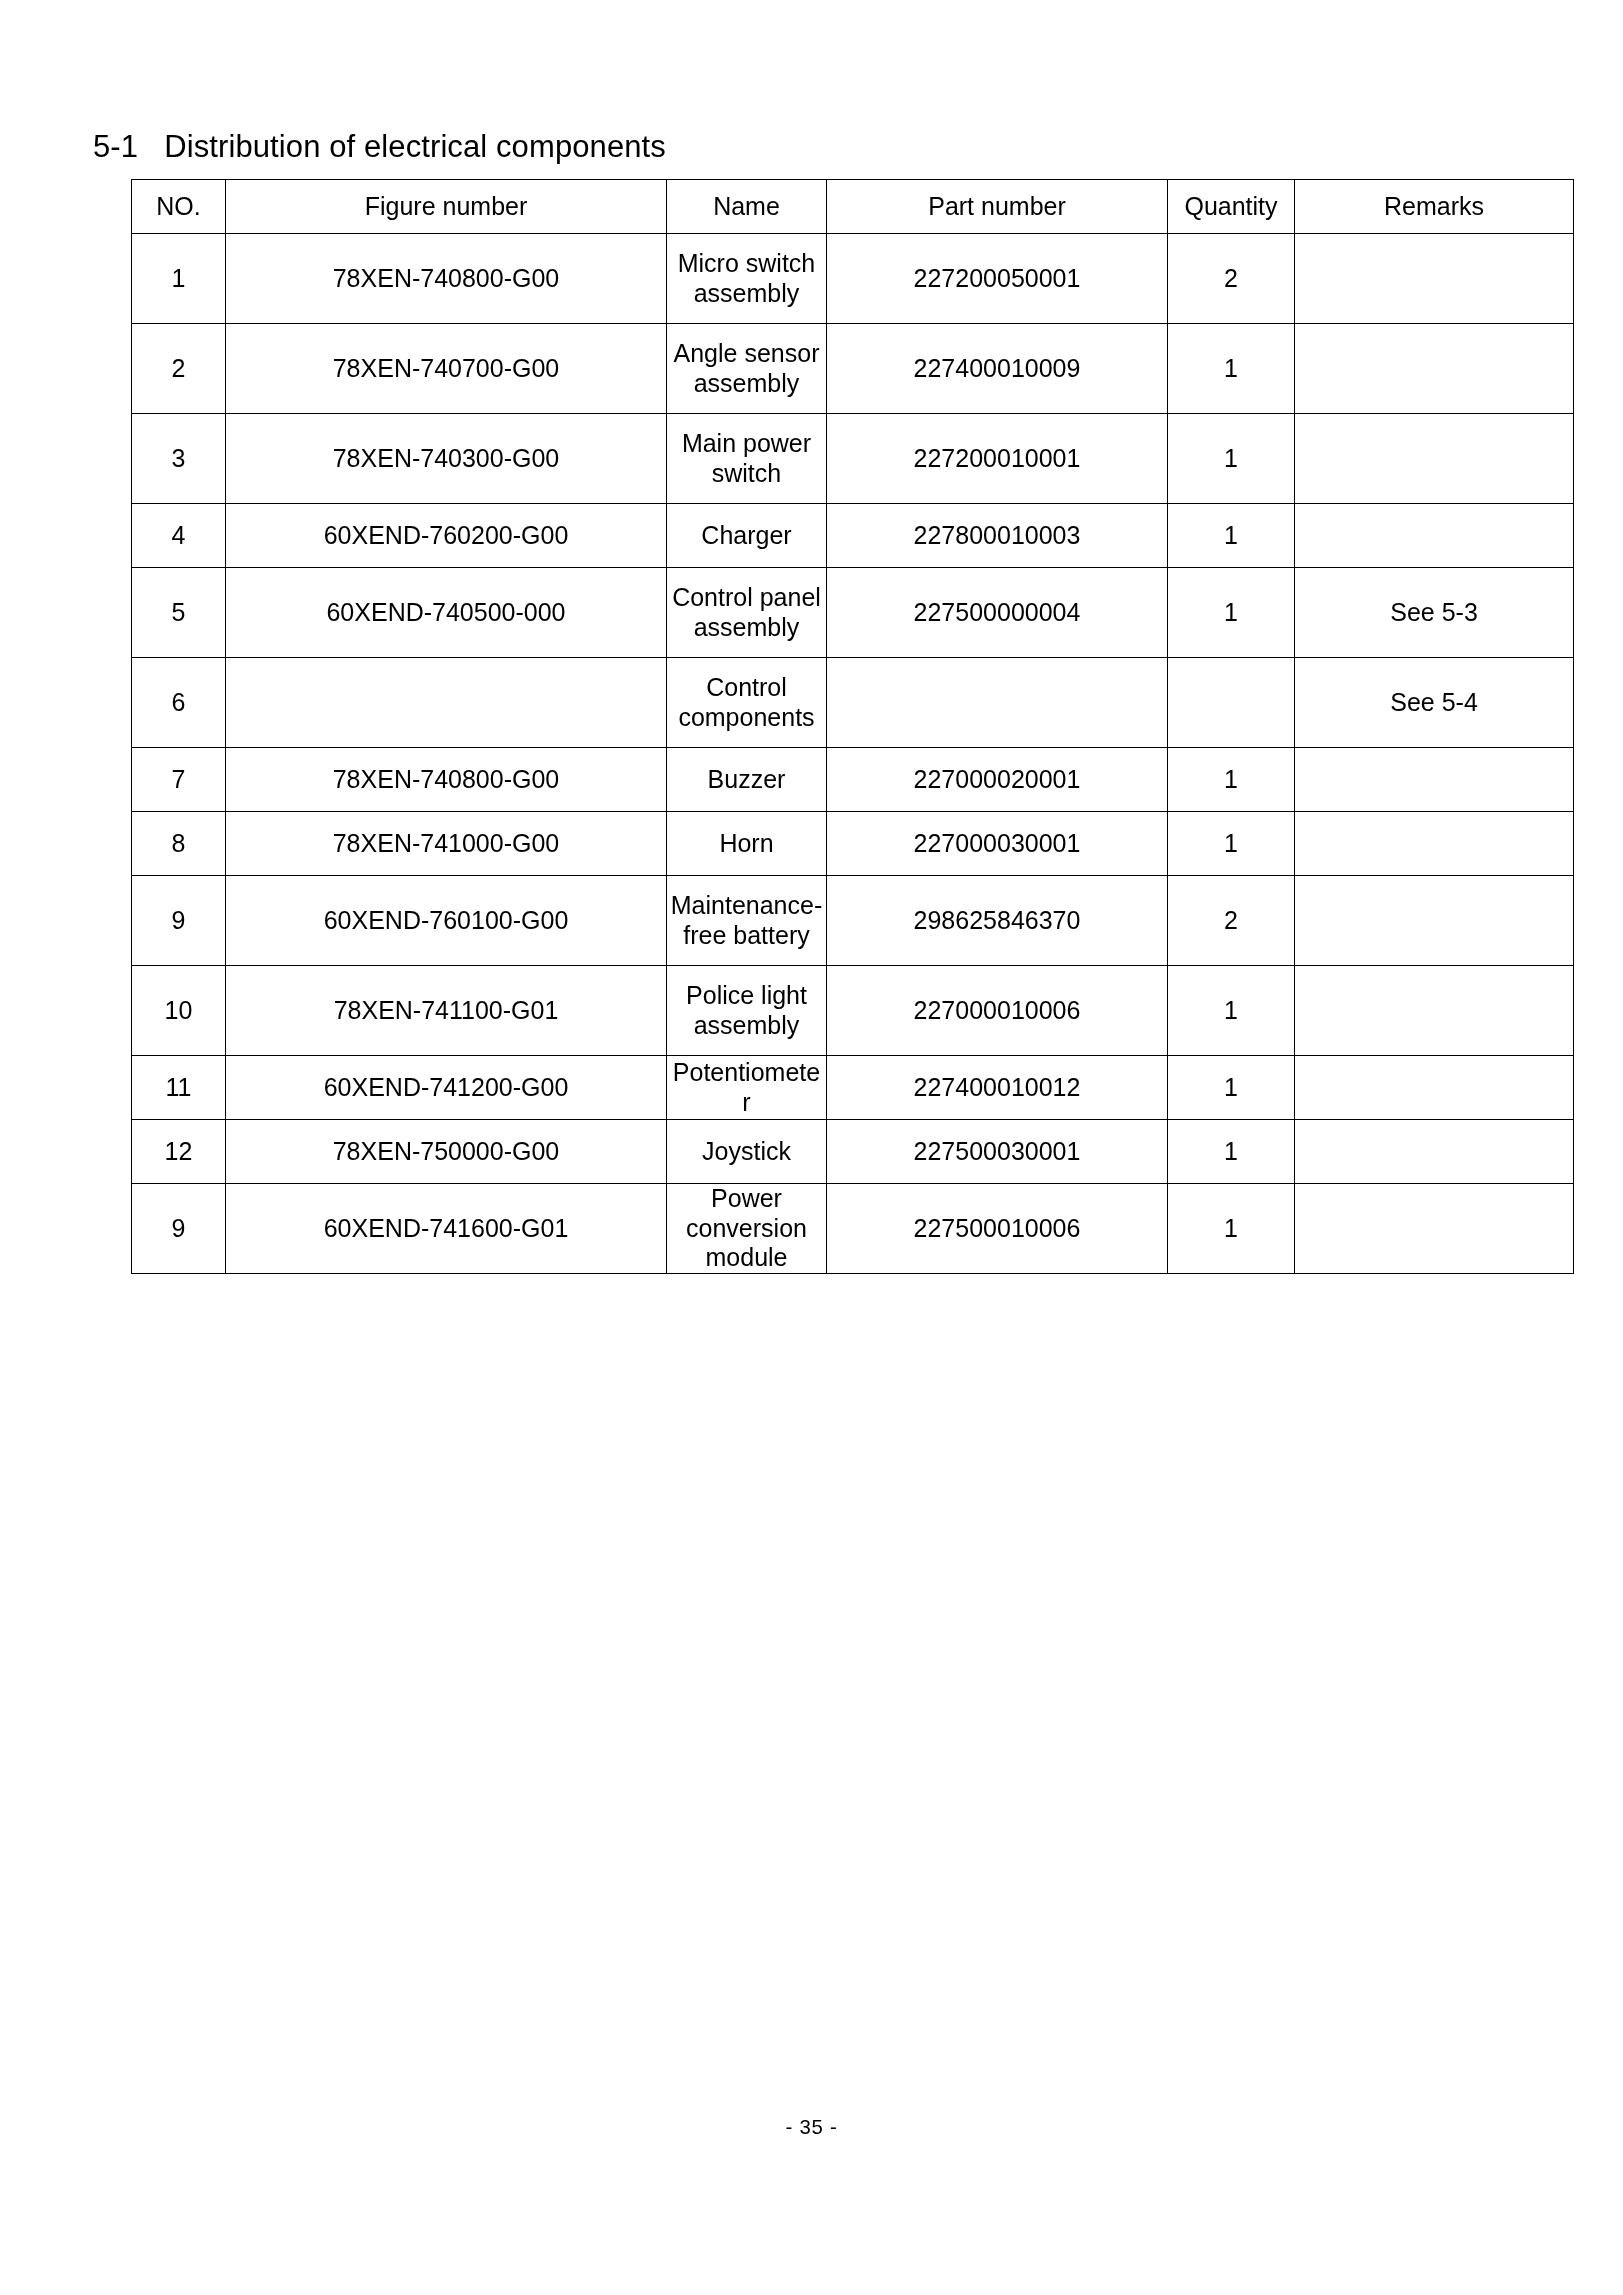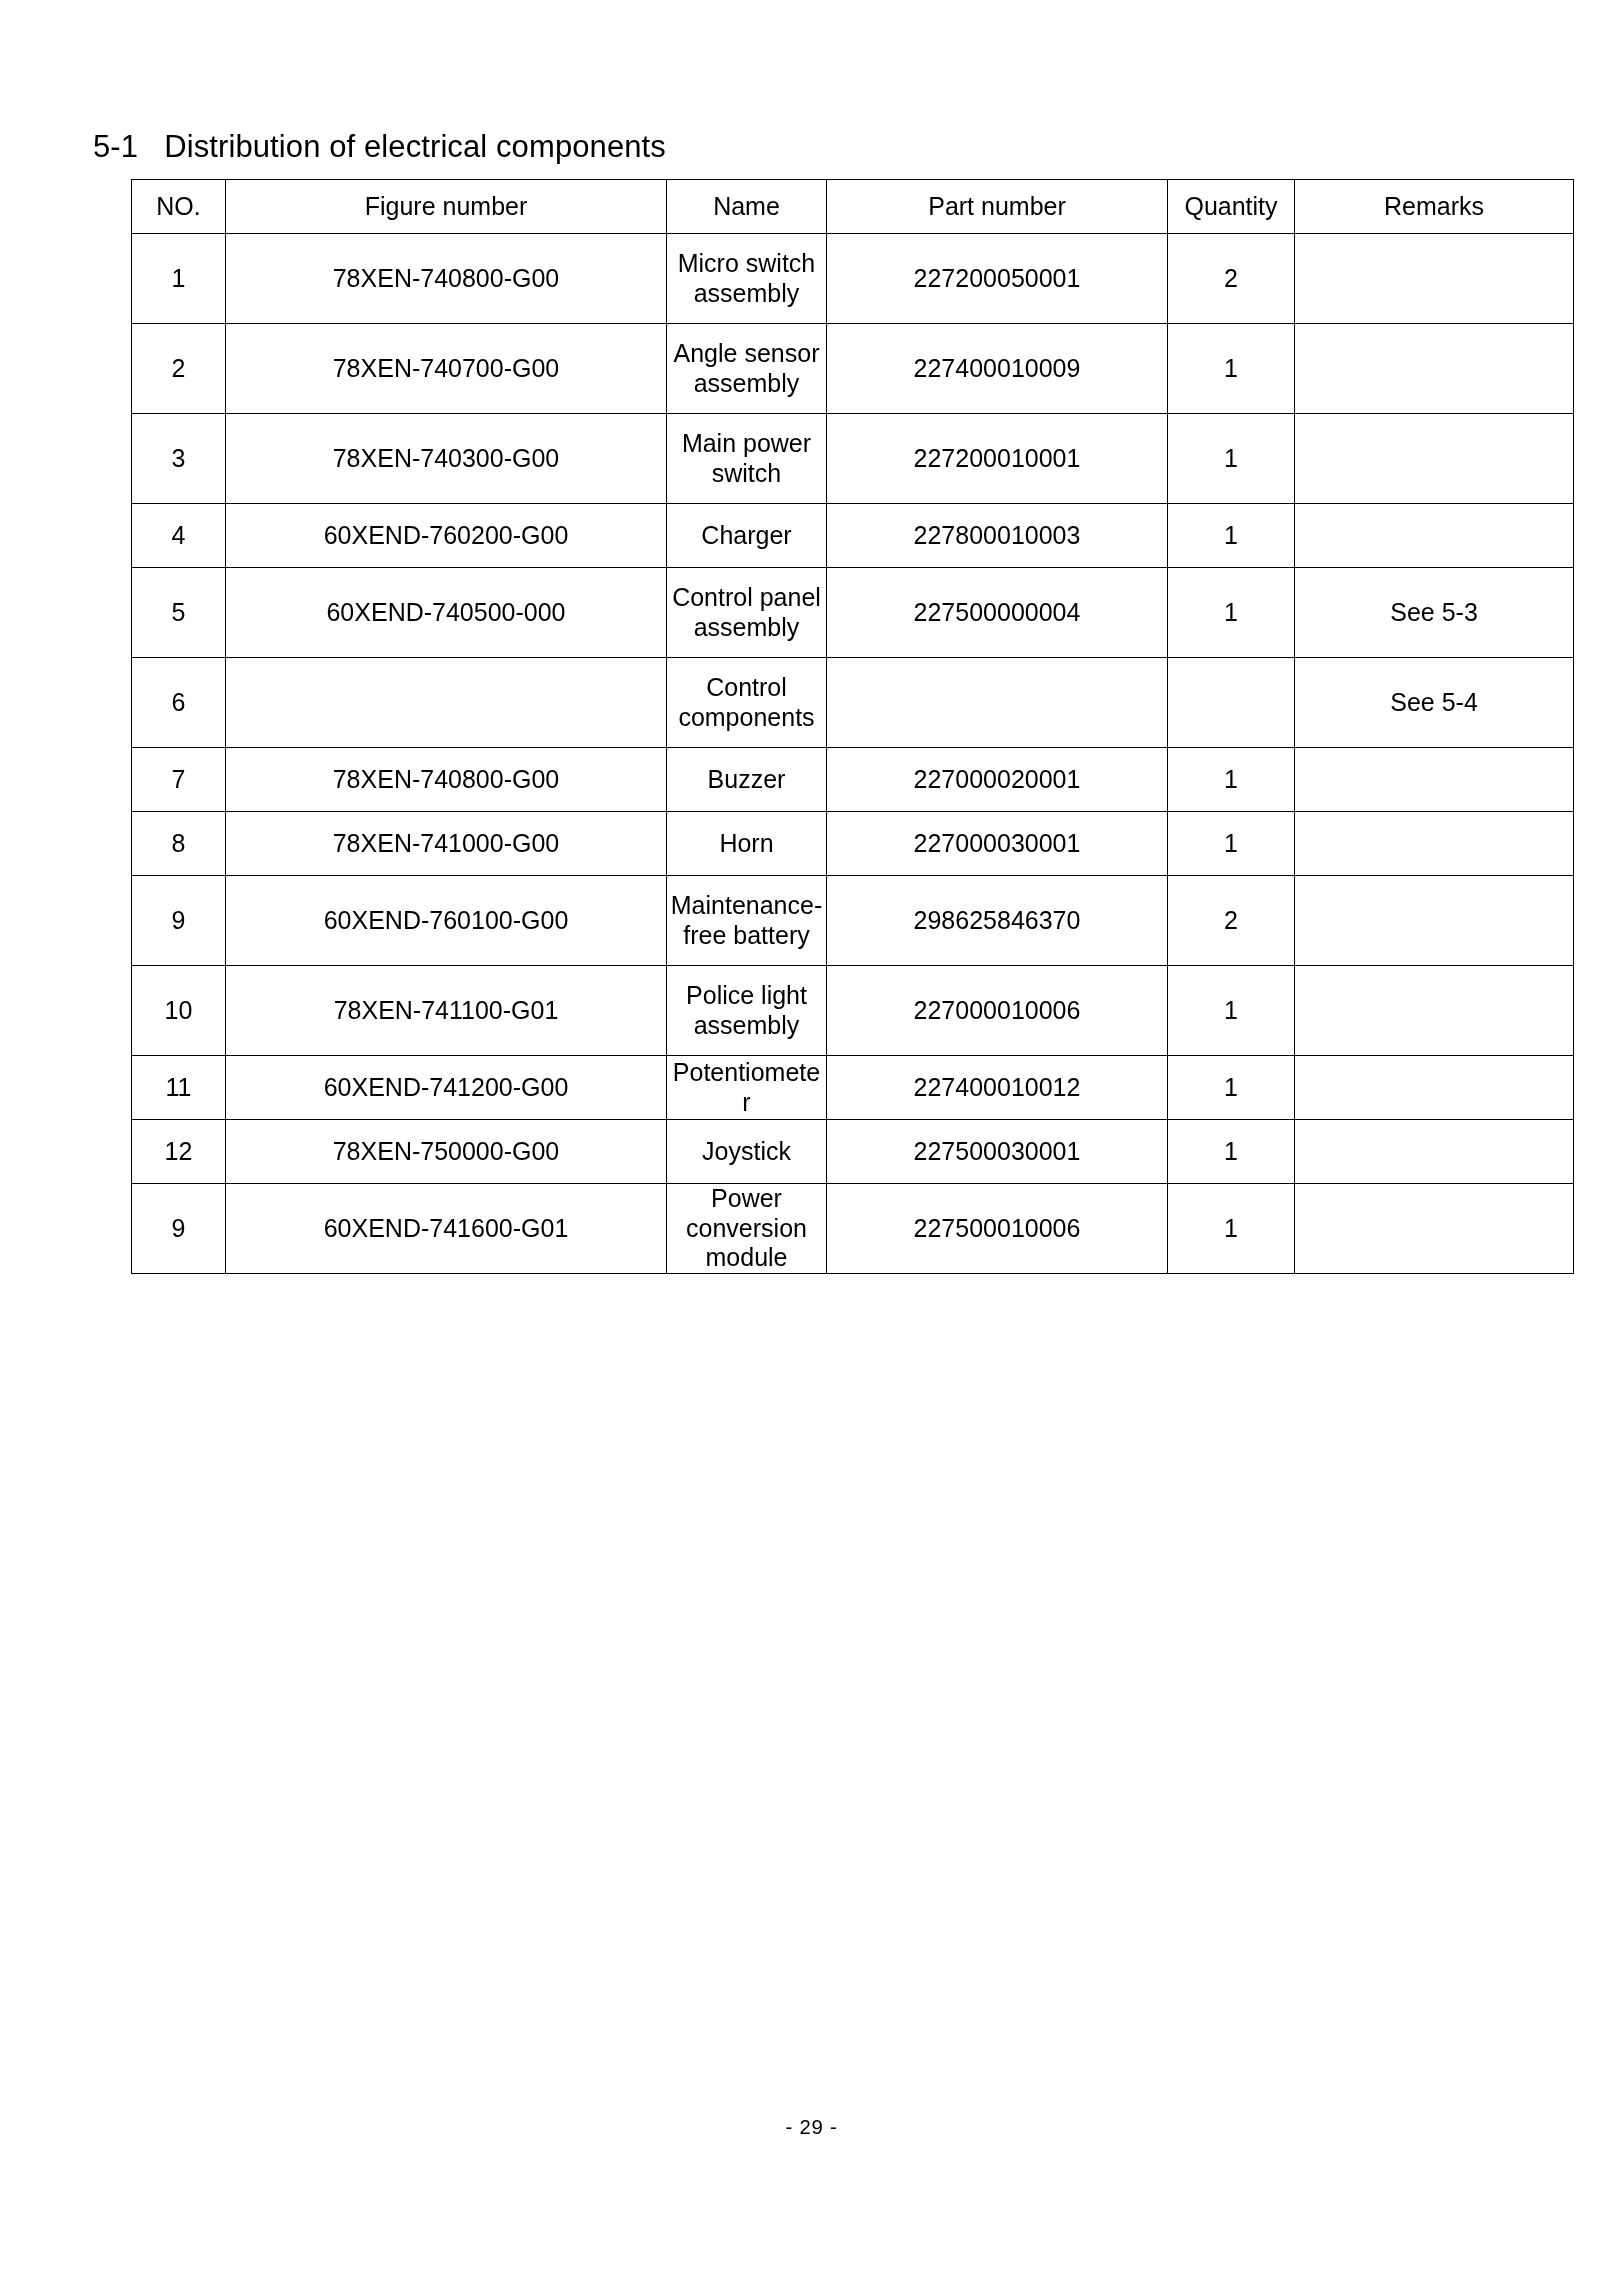--- a/index.html
+++ b/index.html
@@ -228,16 +228,16 @@
         <td>60XEND-741600-G01</td>
         <td>Power conversion module</td>
         <td>227500010006</td>
         <td>1</td>
         <td></td>
       </tr>
 
     </tbody>
   </table>
 
-  <div class="page-footer">- 29 -</div>
+  <div class="page-footer">- 35 -</div>
 
 </div>
 
 
 </body></html>

